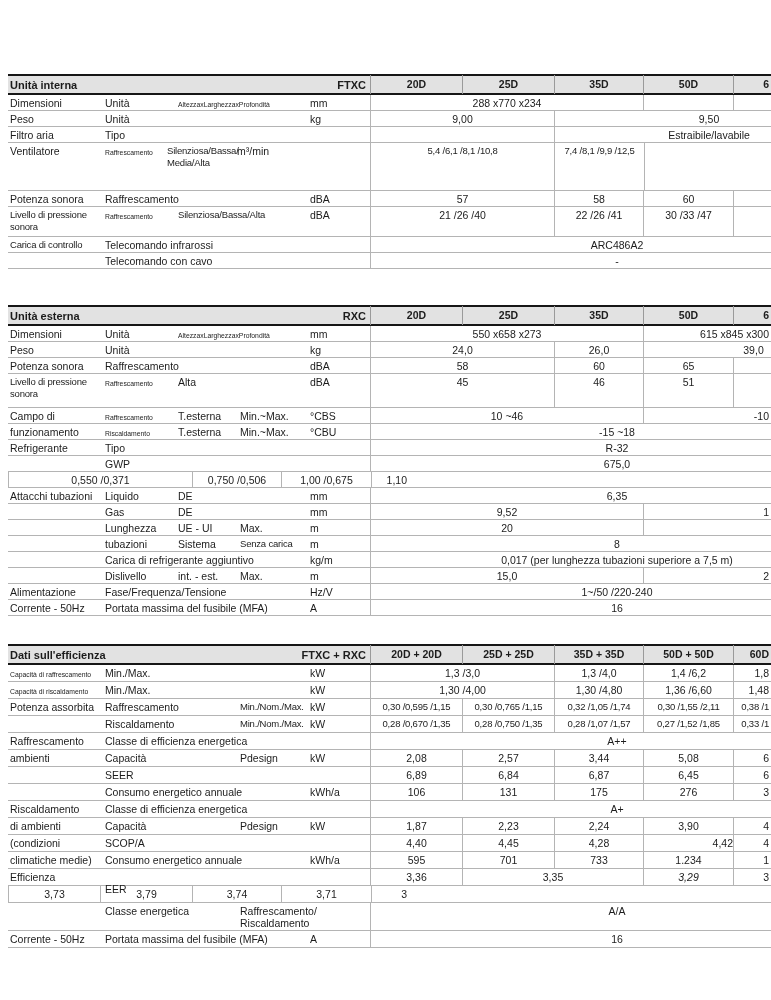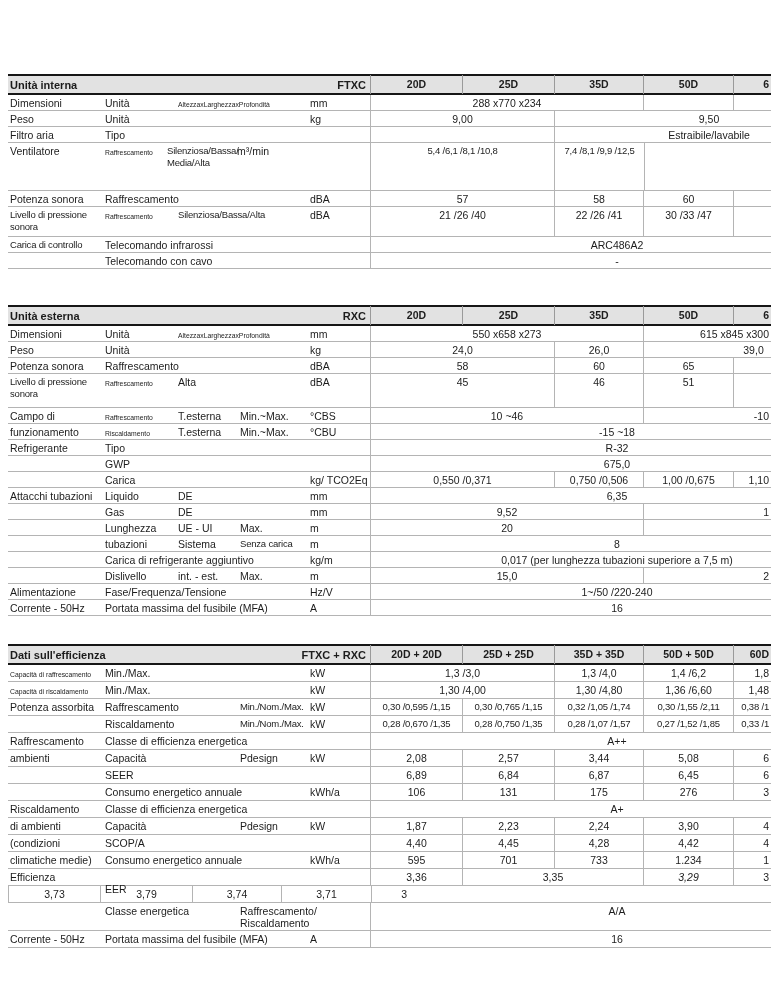--- a/index.html
+++ b/index.html
@@ -210,25 +210,20 @@
       </div>
       <div class="trow" style="height: 16px;">
         <div class="lzone">
           <div class="lc" style="width: 97px;"></div>
           <div class="lc" style="width: 205px;">GWP</div>
           <div class="lc" style="width: 60px;"></div>
         </div>
         <div class="dc" style="width: 493px;">675,0</div>
       </div>
       <div class="trow" style="height: 16px;">
-        <div class="lzone">
-          <div class="lc" style="width: 97px;"></div>
-          <div class="lc" style="width: 205px;">Carica</div>
-          <div class="lc" style="width: 60px;">kg/ TCO2Eq</div>
-        </div>
         <div class="dc" style="width: 184px;">0,550 /0,371</div>
         <div class="dc" style="width: 89px;">0,750 /0,506</div>
         <div class="dc" style="width: 90px;">1,00 /0,675</div>
         <div class="dc fr" style="width: 38px;">1,10</div>
       </div>
       <div class="trow" style="height: 16px;">
         <div class="lzone">
           <div class="lc" style="width: 97px;">Attacchi tubazioni</div>
           <div class="lc" style="width: 73px;">Liquido</div>
           <div class="lc" style="width: 62px;">DE</div>
@@ -434,21 +429,21 @@
       </div>
       <div class="trow" style="height: 17px;">
         <div class="lzone">
           <div class="lc" style="width: 97px;">(condizioni</div>
           <div class="lc" style="width: 205px;">SCOP/A</div>
           <div class="lc" style="width: 60px;"></div>
         </div>
         <div class="dc" style="width: 92px;">4,40</div>
         <div class="dc" style="width: 92px;">4,45</div>
         <div class="dc" style="width: 89px;">4,28</div>
-        <div class="dc" style="width: 90px;">4,42</div>
+        <div class="dc" style="width: 90px; text-align: right;">4,42</div>
         <div class="dc fr" style="width: 38px;">4</div>
       </div>
       <div class="trow" style="height: 17px;">
         <div class="lzone">
           <div class="lc" style="width: 97px;">climatiche medie)</div>
           <div class="lc" style="width: 205px;">Consumo energetico annuale</div>
           <div class="lc" style="width: 60px;">kWh/a</div>
         </div>
         <div class="dc" style="width: 92px;">595</div>
         <div class="dc" style="width: 92px;">701</div>

